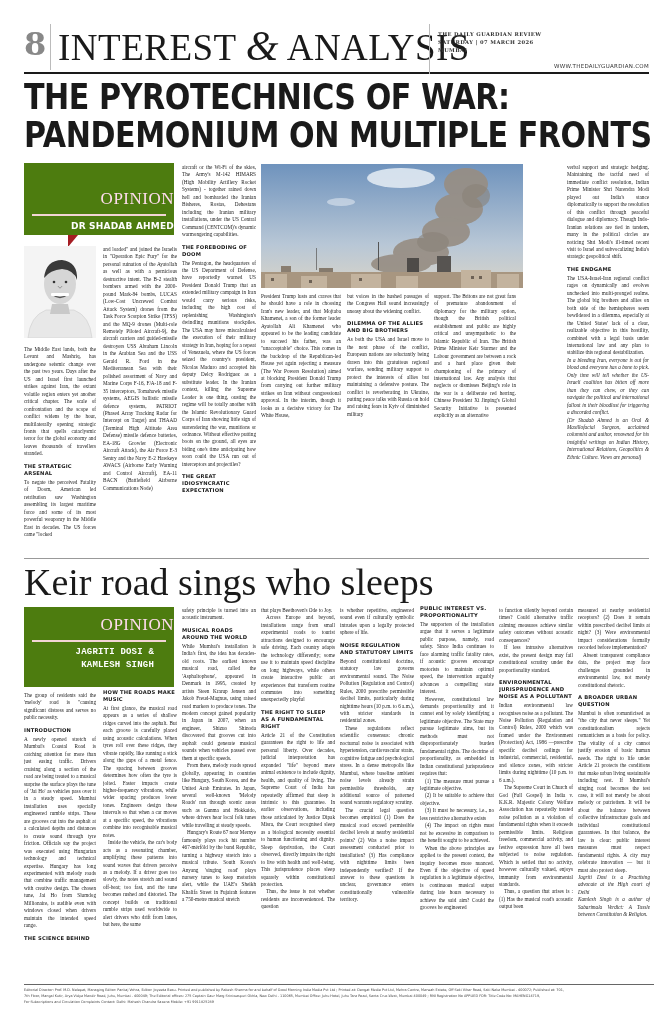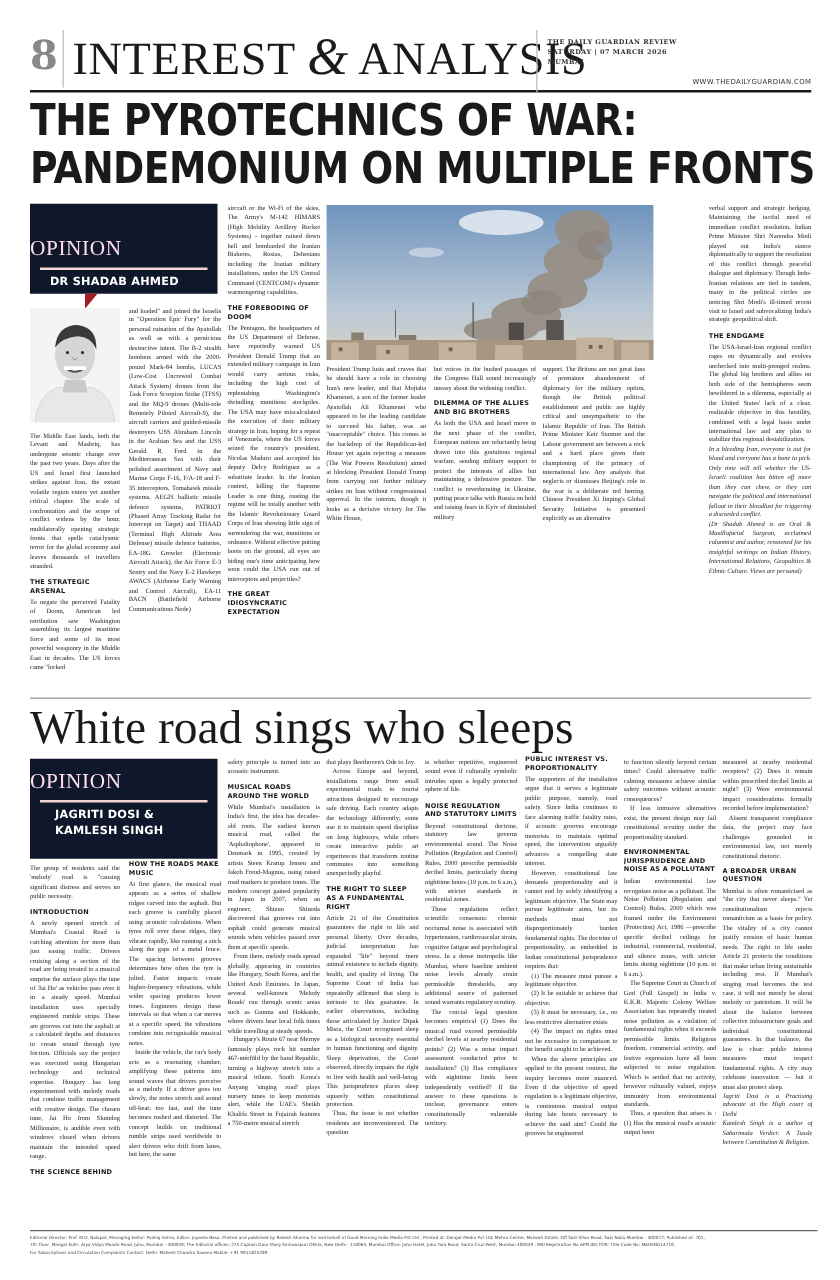--- a/index.html
+++ b/index.html
@@ -13,21 +13,21 @@
   .section-title { position: absolute; left: 34px; top: 6px; font-family: "Liberation Serif", serif; font-size: 37px; line-height: 44px; letter-spacing: 0.5px; color: #1a1a1a; }
   .section-title .amp { font-style: italic; font-size: 42px; }
   .mh-sep2 { position: absolute; left: 405px; top: 6px; width: 1px; height: 50px; background: #bbb; }
   .pub-info { position: absolute; left: 414px; top: 12px; font-family: "DejaVu Serif", serif; font-size: 5.2px; font-weight: bold; letter-spacing: 0.4px; line-height: 8px; color: #333; }
   .website { position: absolute; right: 0; bottom: 3px; font-family: "DejaVu Sans", sans-serif; font-size: 5.5px; color: #333; letter-spacing: 0.3px; }
 
   
   .headline1 { position: absolute; left: 24px; top: 78px; width: 625px; font-family: "DejaVu Sans", sans-serif; font-weight: bold; font-size: 35px; line-height: 38px; letter-spacing: -0.5px; transform: scaleX(0.86); transform-origin: left top; color: #1a1a1a; white-space: nowrap; }
 
   
-  .opinion-box { position: absolute; background: #0f172a; color: #fff; text-align: left; }
+  .opinion-box { position: absolute; background: #4d7c0f; color: #fff; text-align: right; }
   .opinion-box .op-label { font-family: "Liberation Serif", serif; font-size: 17px; letter-spacing: 0.5px; color: #fde; }
   .opinion-box .op-rule { height: 1.5px; background: #f3d5d5; margin: 5px 8px 4px; }
   .opinion-box .op-author { font-family: "DejaVu Sans", sans-serif; font-weight: bold; font-size: 9px; letter-spacing: 0.2px; color: #fff; line-height: 13px; padding-left: 16px; }
   .op1 { left: 24px; top: 163px; width: 150px; height: 72px; padding-top: 26px; }
   .op1-tail { position: absolute; left: 68px; top: 235px; width: 0; height: 0; border-left: 0 solid transparent; border-right: 10px solid transparent; border-top: 12px solid #a51d24; }
   .op2 { left: 24px; top: 607px; width: 150px; height: 80px; padding-top: 8px; }
 
   
   .author-photo { position: absolute; left: 24px; top: 246px; width: 72px; height: 92px; overflow: hidden; }
 
@@ -183,26 +183,26 @@
 <div class="col" style="left:567px; top:164px; width:82px; height:392px;">
   <p>verbal support and strategic hedging. Maintaining the tactful need of immediate conflict resolution, Indian Prime Minister Shri Narendra Modi played out India's stance diplomatically to support the resolution of this conflict through peaceful dialogue and diplomacy. Though Indo-Iranian relations are tied in tandem, many in the political circles are noticing Shri Modi's ill-timed recent visit to Israel and subvocalizing India's strategic geopolitical shift.</p>
   <h4>THE ENDGAME</h4>
   <p>The USA-Israel-Iran regional conflict rages on dynamically and evolves unchecked into multi-pronged realms. The global big brothers and allies on both side of the hemispheres seem bewildered in a dilemma, especially at the United States' lack of a clear, realizable objective in this hostility, combined with a legal basis under international law and any plan to stabilize this regional destabilization.</p>
   <p><em>In a bleeding Iran, everyone is out for blood and everyone has a bone to pick. Only time will tell whether the US-Israeli coalition has bitten off more than they can chew, or they can navigate the political and international fallout in their bloodlust for triggering a discorded conflict.</em></p>
   <p><em>(Dr Shadab Ahmed is an Oral &amp; Maxillofacial Surgeon, acclaimed columnist and author, renowned for his insightful writings on Indian History, International Relations, Geopolitics &amp; Ethnic Culture. Views are personal)</em></p>
 </div>
 
 <div class="divider" style="left:24px; top:558px; width:625px;"></div>
 
-<div class="headline2">White road sings who sleeps</div>
+<div class="headline2">Keir road sings who sleeps</div>
 
 <div class="opinion-box op2">
   <div class="op-label">OPINION</div>
   <div class="op-rule"></div>
-  <div class="op-author" style="padding:0 20px;">JAGRITI DOSI &amp; KAMLESH SINGH</div>
+  <div class="op-author" style="padding:0 20px;font-family:Liberation Mono, monospace;">JAGRITI DOSI &amp; KAMLESH SINGH</div>
 </div>
 
 <div class="col" style="left:24px; top:692px; width:72px; height:288px;">
   <p>The group of residents said the 'melody' road is "causing significant distress and serves no public necessity.</p>
   <h4>INTRODUCTION</h4>
   <p>A newly opened stretch of Mumbai's Coastal Road is catching attention for more than just easing traffic. Drivers cruising along a section of the road are being treated to a musical surprise the surface plays the tune of 'Jai Ho' as vehicles pass over it in a steady speed. Mumbai installation uses specially engineered rumble strips. These are grooves cut into the asphalt at a calculated depths and distances to create sound through tyre friction. Officials say the project was executed using Hungarian technology and technical expertise. Hungary has long experimented with melody roads that combine traffic management with creative design. The chosen tune, Jai Ho from Slumdog Millionaire, is audible even with windows closed when drivers maintain the intended speed range.</p>
   <h4>THE SCIENCE BEHIND</h4>
 </div>
 
 <div class="col" style="left:103px; top:684px; width:74px; height:296px;">

